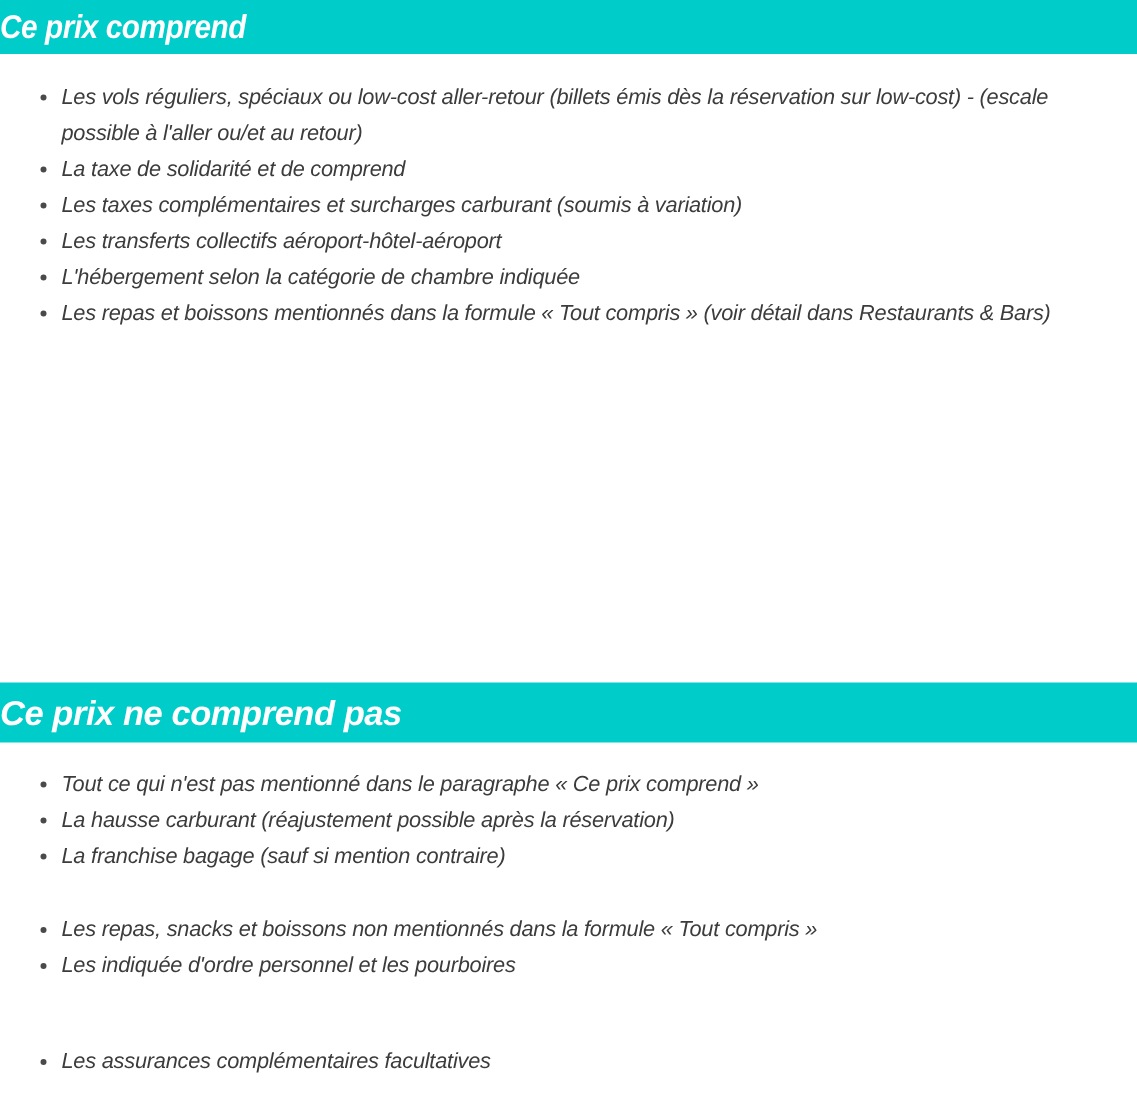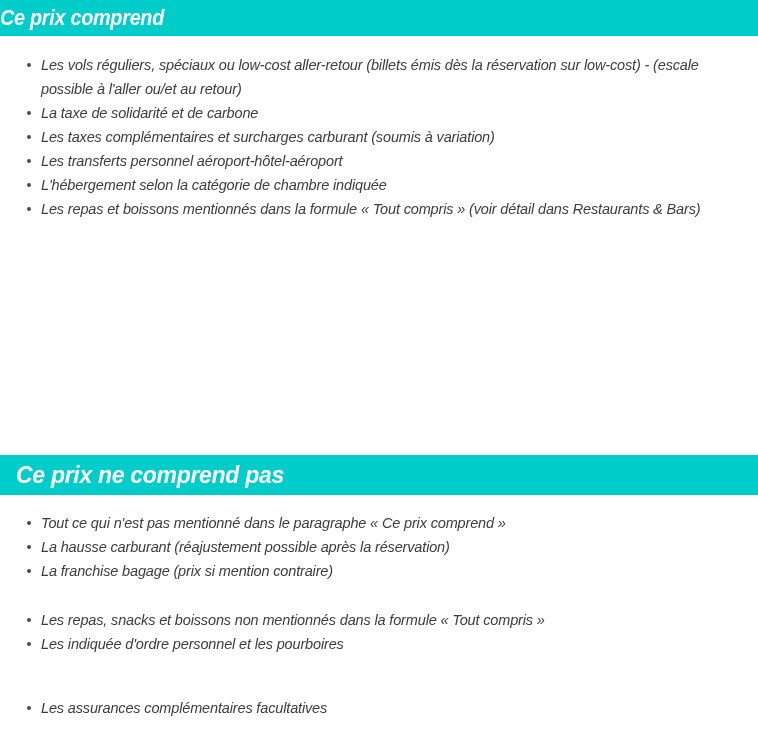--- a/index.html
+++ b/index.html
@@ -47,21 +47,20 @@
   .bar-1 .bar-title {
     font-size: 22px;
     transform: scaleX(0.9);
     transform-origin: left center;
   }
 
   .bar-2 {
     width: 758px;
     height: 40px;
     margin-top: 234px;
-    padding-left: 16px;
   }
   .bar-2 .bar-title {
     font-size: 23px;
   }
 
   
   .bullet-list {
     list-style: none;
     margin: 0;
     padding: 0;
@@ -113,35 +112,35 @@
 <body>
 
 <div class="page">
 
   <div class="section-bar bar-1">
     <span class="bar-title">Ce prix comprend</span>
   </div>
 
   <ul class="bullet-list list-1">
     <li class="bullet-item wide">Les vols réguliers, spéciaux ou low-cost aller-retour (billets émis dès la réservation sur low-cost) - (escale possible à l'aller ou/et au retour)</li>
-    <li class="bullet-item">La taxe de solidarité et de carbone</li>
+    <li class="bullet-item">La taxe de solidarité et de comprend</li>
     <li class="bullet-item">Les taxes complémentaires et surcharges carburant (soumis à variation)</li>
-    <li class="bullet-item">Les transferts personnel aéroport-hôtel-aéroport</li>
+    <li class="bullet-item">Les transferts collectifs aéroport-hôtel-aéroport</li>
     <li class="bullet-item">L'hébergement selon la catégorie de chambre indiquée</li>
     <li class="bullet-item">Les repas et boissons mentionnés dans la formule « Tout compris » (voir détail dans Restaurants &amp; Bars)</li>
   </ul>
 
   <div class="section-bar bar-2">
     <span class="bar-title">Ce prix ne comprend pas</span>
   </div>
 
   <ul class="bullet-list list-2">
     <li class="bullet-item">Tout ce qui n'est pas mentionné dans le paragraphe « Ce prix comprend »</li>
     <li class="bullet-item">La hausse carburant (réajustement possible après la réservation)</li>
-    <li class="bullet-item">La franchise bagage (prix si mention contraire)</li>
+    <li class="bullet-item">La franchise bagage (sauf si mention contraire)</li>
 
     <li class="bullet-item gap-before">Les repas, snacks et boissons non mentionnés dans la formule « Tout compris »</li>
     <li class="bullet-item">Les indiquée d'ordre personnel et les pourboires</li>
 
     <li class="bullet-item gap-before-lg">Les assurances complémentaires facultatives</li>
   </ul>
 
 </div>
 
 </body></html>

